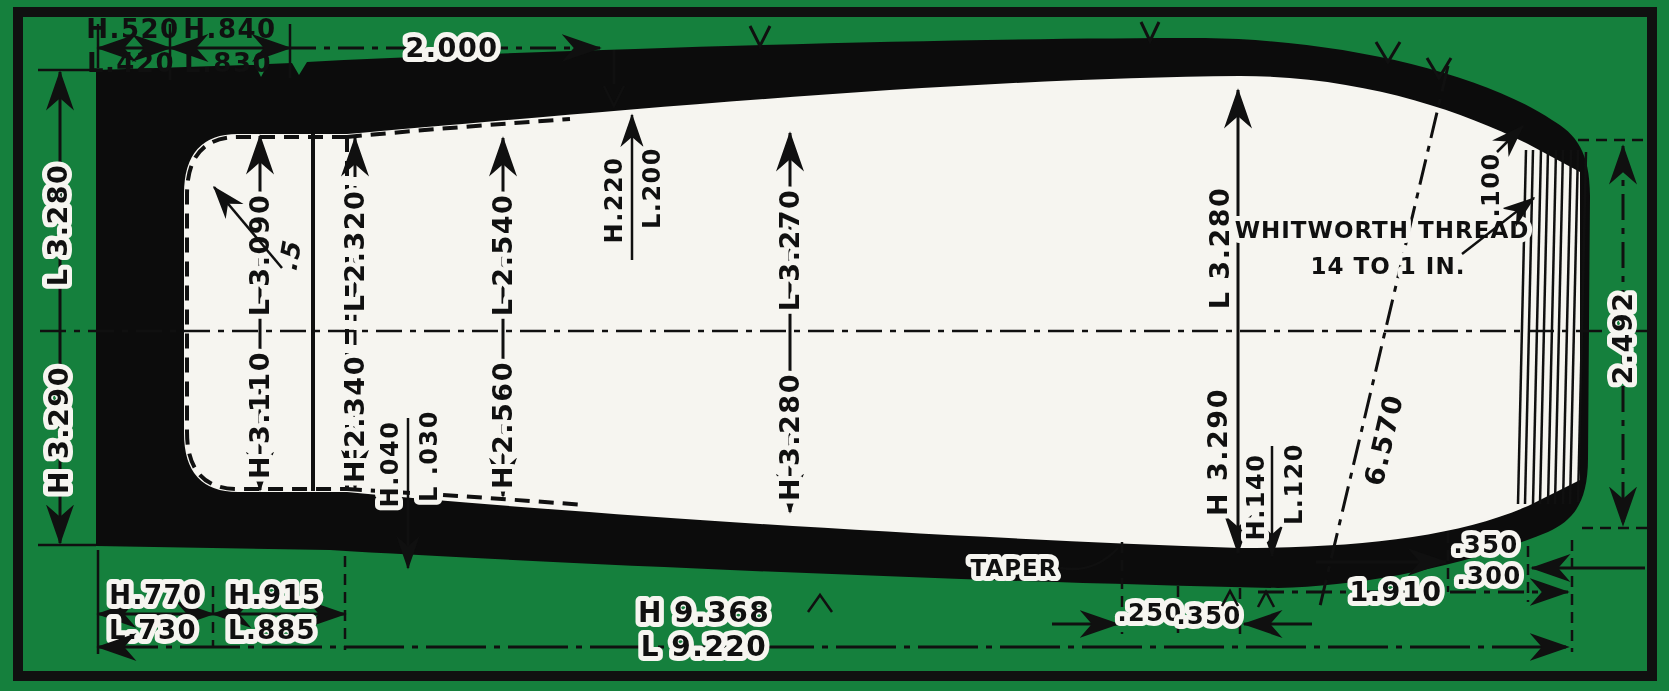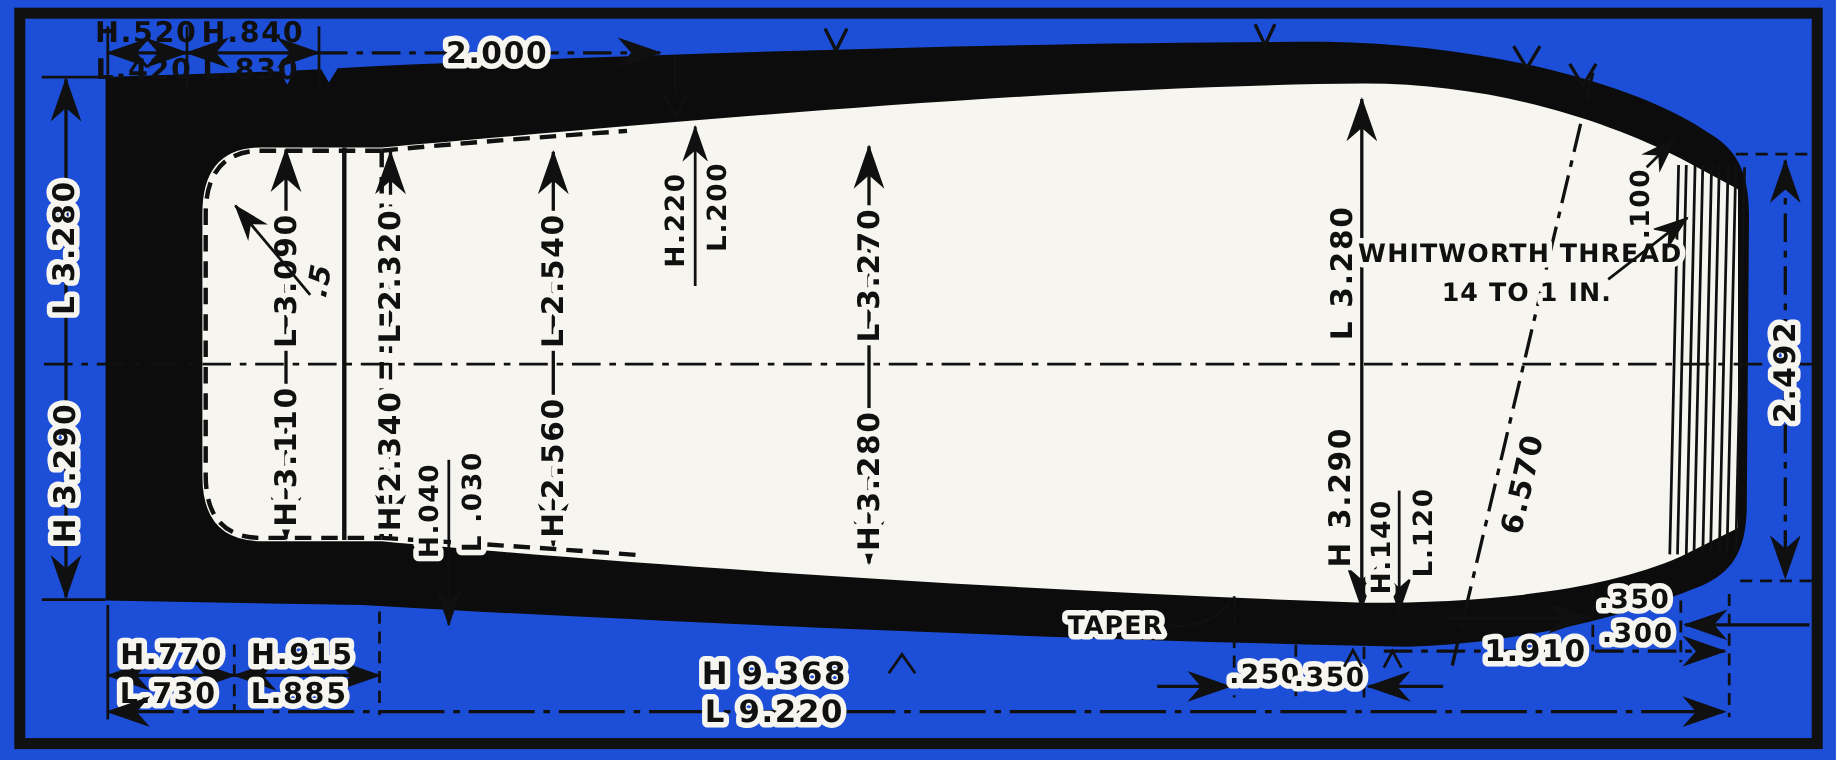--- a/index.html
+++ b/index.html
@@ -1,16 +1,16 @@
 <!DOCTYPE html>
 <html><head>
 <meta charset="utf-8">
 <style>
   html,body{margin:0;padding:0;background:#f6f5f0;}
-  .stage{position:relative;width:1669px;height:691px;background:#1d4ed8;overflow:hidden;}
+  .stage{position:relative;width:1669px;height:691px;background:#15803d;overflow:hidden;}
   svg text{font-family:"DejaVu Sans","Liberation Sans",sans-serif;font-weight:700;fill:#101010;letter-spacing:1.5px;}
   .d26{font-size:26px;}
   .d27{font-size:27px;}
   .d24{font-size:24px;}
   .d23{font-size:23px;letter-spacing:1px;}
   .d28{font-size:28px;}
   .ital{font-style:italic;font-size:26px;}
   .halo{stroke:#f6f5f0;stroke-width:10px;paint-order:stroke;stroke-linejoin:round;}
   .dim{stroke:#101010;stroke-width:3;fill:none;}
   .thin{stroke:#101010;stroke-width:2.5;fill:none;}

